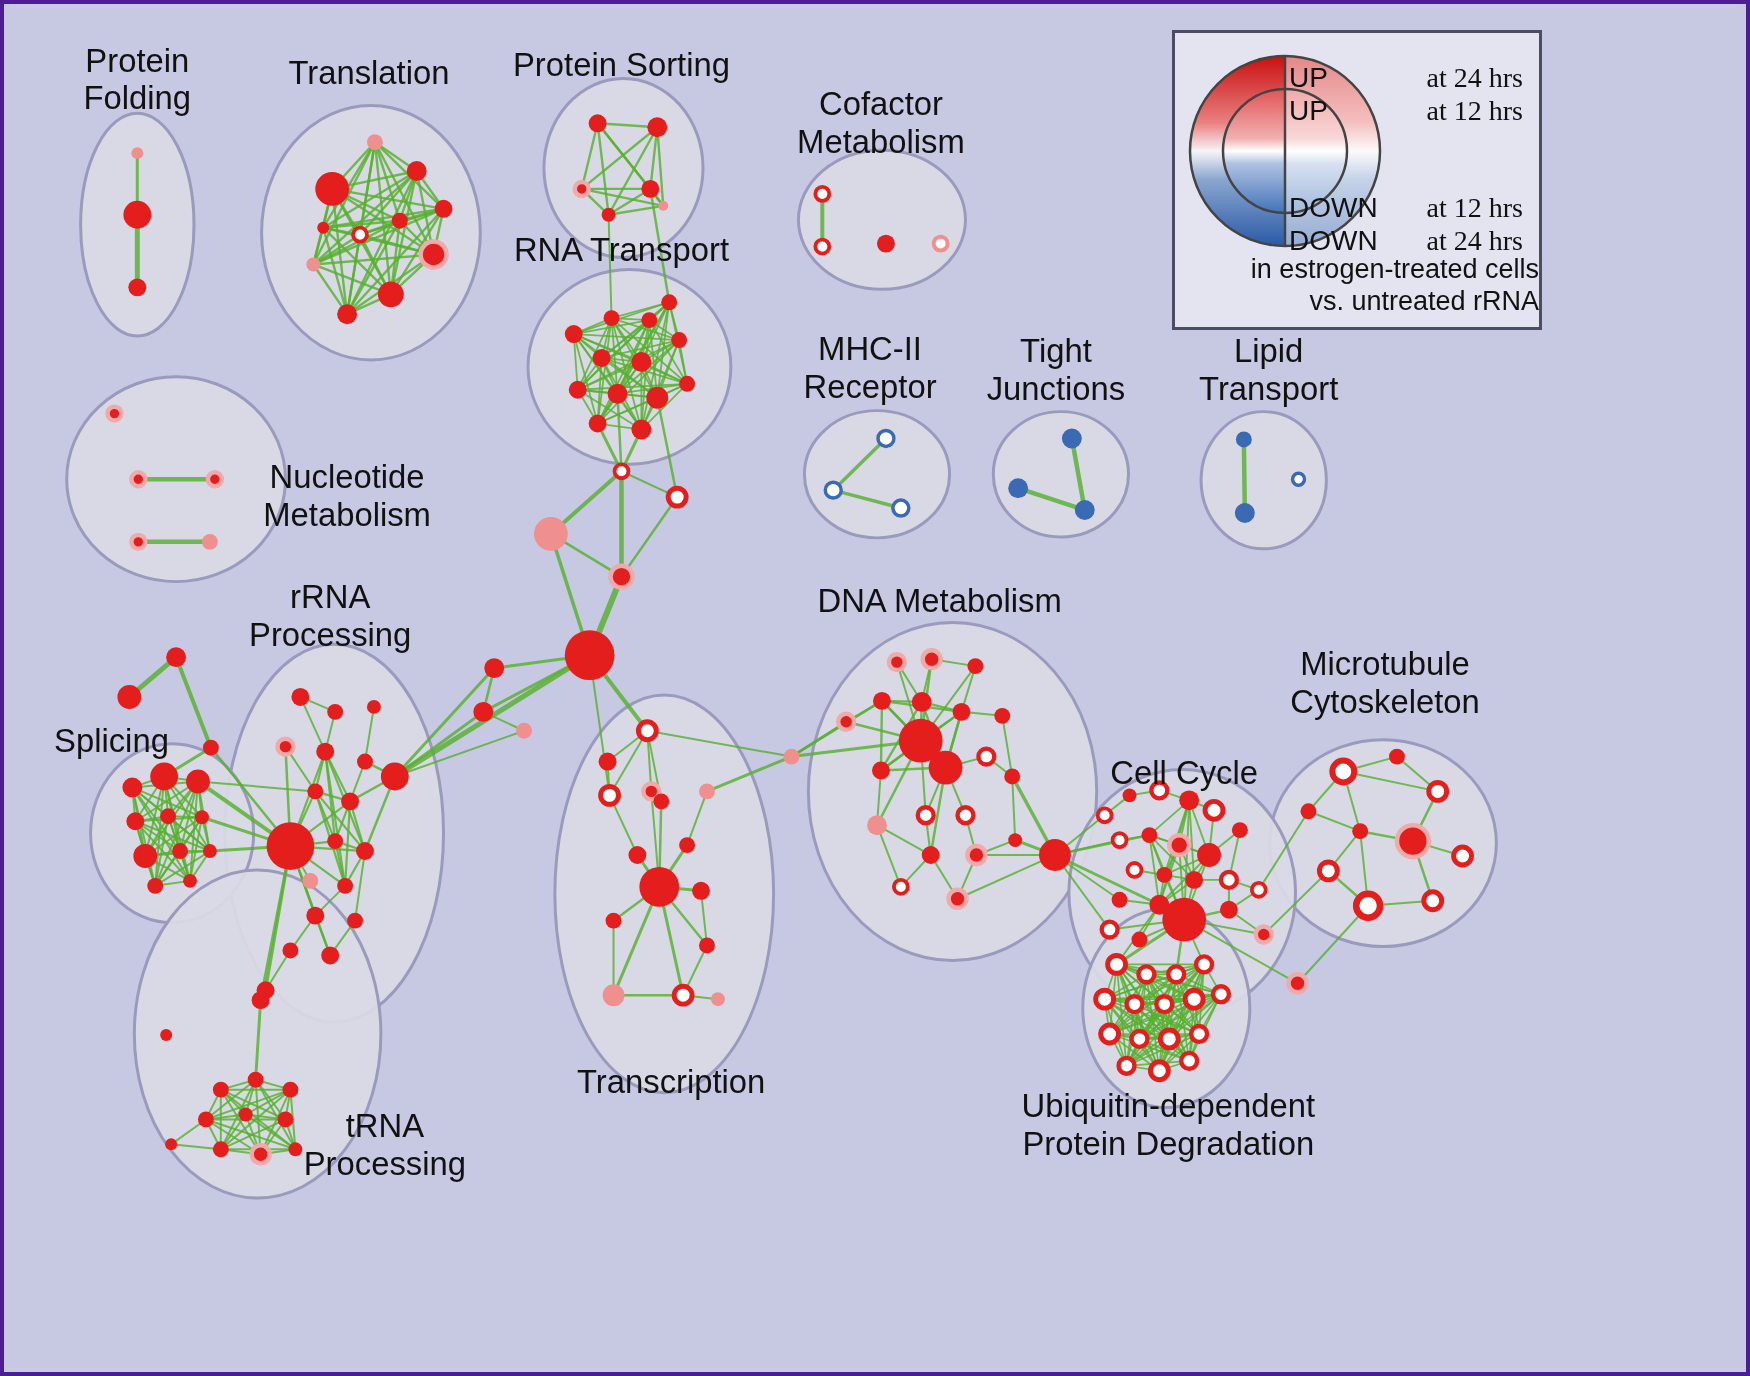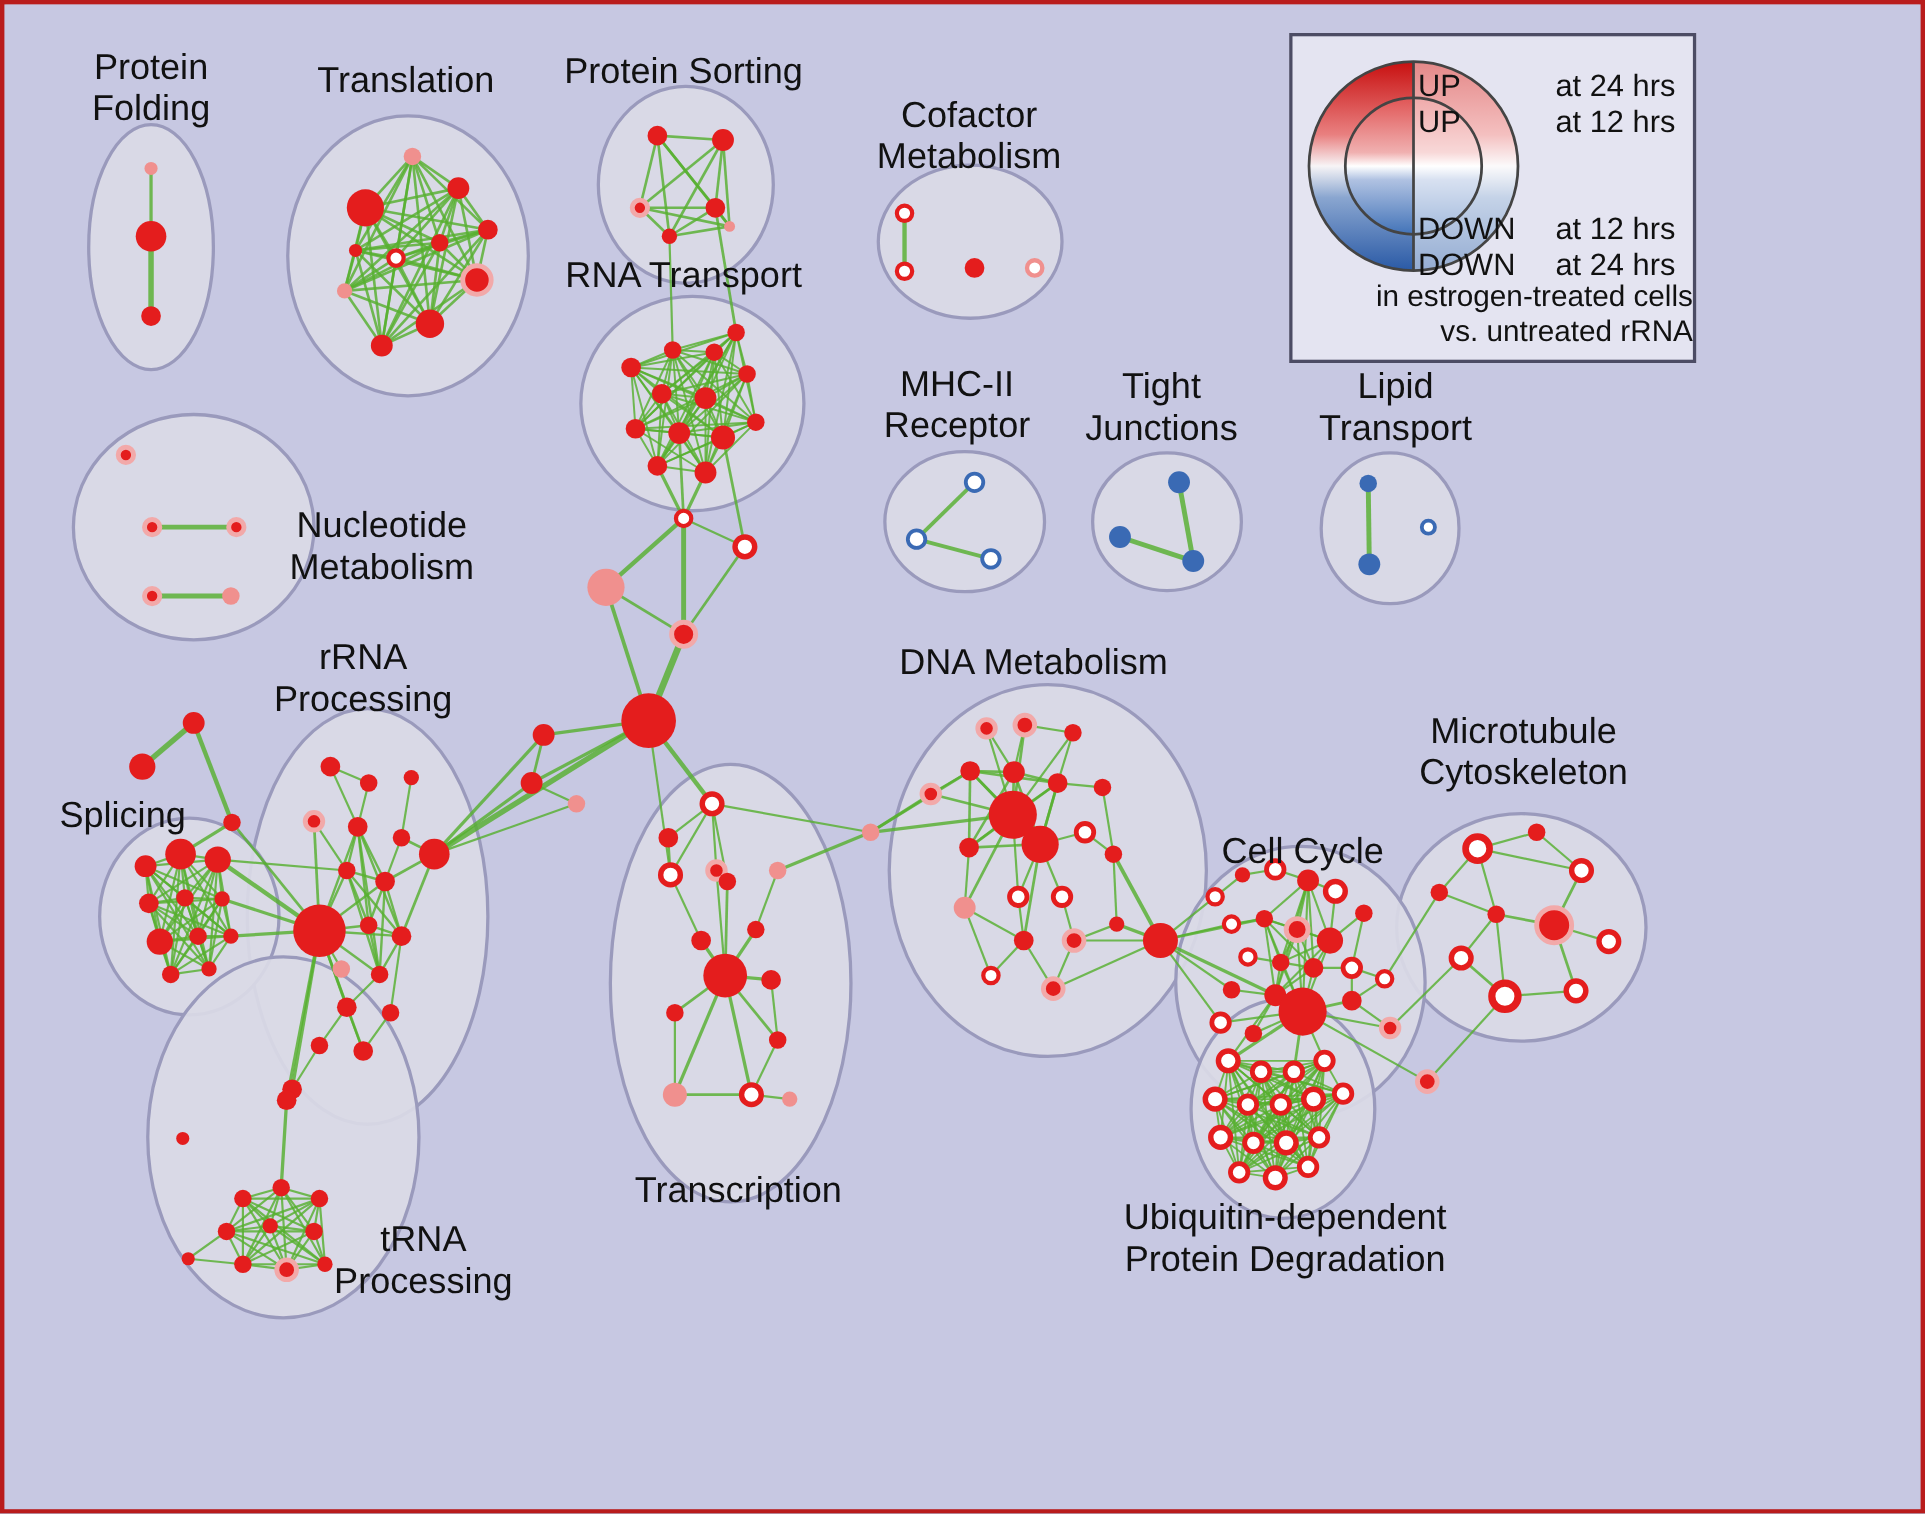--- a/index.html
+++ b/index.html
@@ -1,35 +1,35 @@
 <!DOCTYPE html>
 <html><head>
 <meta charset="utf-8">
 <style>
   html,body{margin:0;padding:0;background:#aab;}
   #figure{
     position:relative;width:1750px;height:1376px;
-    background:#c7c8e2;border:4px solid #b91c1c;box-sizing:border-box;
+    background:#c7c8e2;border:4px solid #4c1d95;box-sizing:border-box;
     font-family:"Liberation Sans",sans-serif;overflow:hidden;
   }
   #net{position:absolute;left:0;top:0;width:100%;height:100%;}
   #net text{font-family:"Liberation Sans",sans-serif;font-weight:500;}
   #legend{
     position:absolute;left:1168px;top:26px;width:370px;height:300px;
     background:#e4e4f1;border:3px solid #4c4c64;box-sizing:border-box;
   }
   #legend-glyph{position:absolute;left:0;top:8px;width:220px;height:220px;}
   .lrow{
     position:absolute;left:0;right:0;height:33px;display:flex;
     justify-content:space-between;align-items:center;
     padding-left:114px;padding-right:16px;box-sizing:border-box;
     font-size:28px;color:#111;gap:24px;
   }
   .lrow .lword{white-space:nowrap;}
-  .lrow .ltime{white-space:nowrap;}
+  .lrow .ltime{white-space:nowrap;font-family:Liberation Serif, serif;}
   #legend-caption{
     position:absolute;left:0;right:0;bottom:10px;text-align:right;
     font-size:27px;color:#111;line-height:32px;
   }
 </style>
 </head>
 <body>
 
 <div id="figure">
   <svg id="net" viewBox="0 0 1750 1376">

